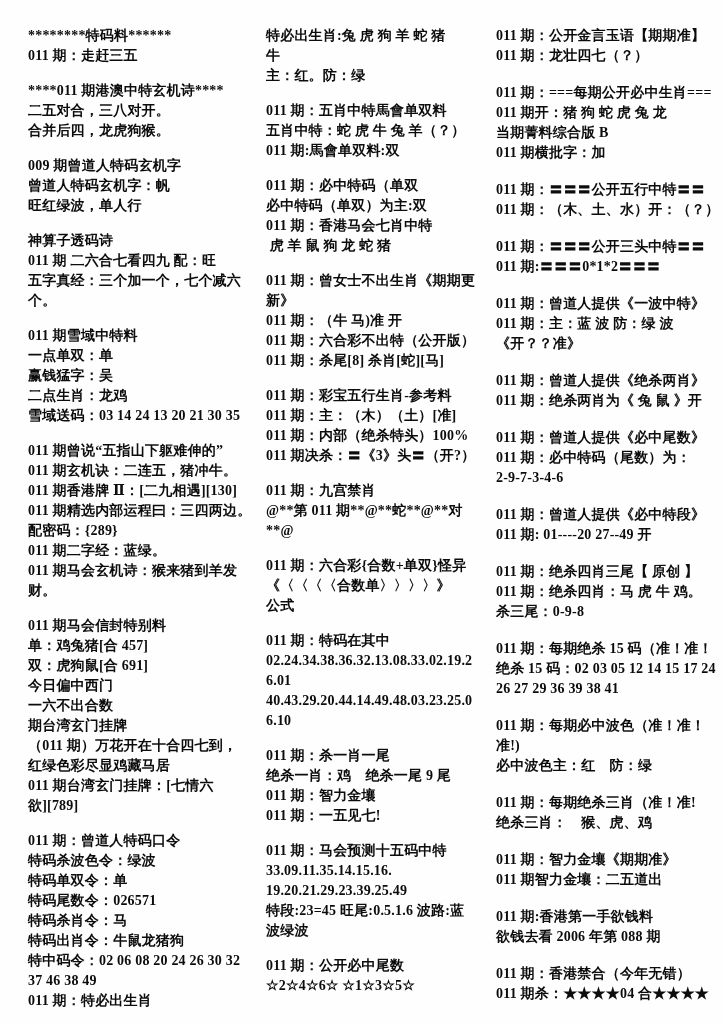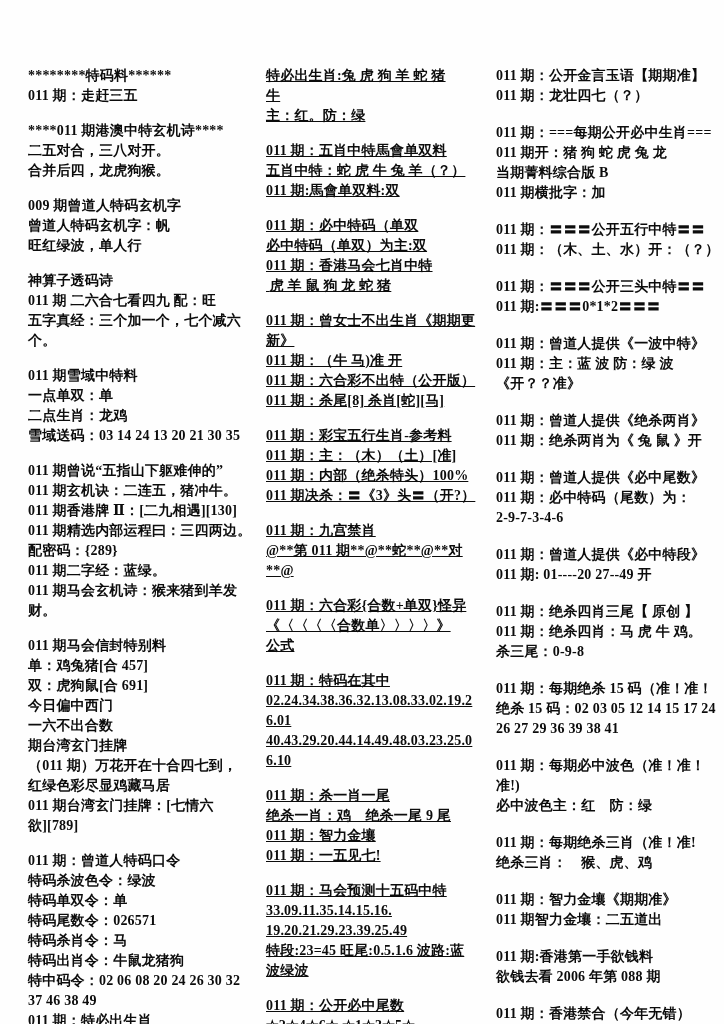--- a/index.html
+++ b/index.html
@@ -9,23 +9,23 @@
     font-family:"Liberation Serif","DejaVu Serif",serif;
     font-weight:bold;
   }
   .page{
     display:flex;
     box-sizing:border-box;
     padding:26px 10px 0 28px;
     gap:12px;
     width:724px;height:1024px;
   }
-  .col{flex:none;margin-top:40px;}
+  .col{flex:none;}
   .col-0{width:226px;}
-  .col-1{width:218px;text-decoration:underline;}
+  .col-1{width:218px;}
   .col-2{width:230px;}
   .block{margin-bottom:15px;}
   .col-2 .block{margin-bottom:17px;}
   .line{
     font-size:14px;
     line-height:20px;
     white-space:pre-wrap;
     word-break:break-all;
     letter-spacing:0.2px;
   }
@@ -51,20 +51,21 @@
       </div>
       <div class="block">
         <div class="line">神算子透码诗</div>
         <div class="line">011 期 二六合七看四九 配：旺</div>
         <div class="line">五字真经：三个加一个，七个减六</div>
         <div class="line">个。</div>
       </div>
       <div class="block">
         <div class="line">011 期雪域中特料</div>
         <div class="line">一点单双：单</div>
+        <div class="line">赢钱猛字：吴</div>
         <div class="line">二点生肖：龙鸡</div>
         <div class="line">雪域送码：03 14 24 13 20 21 30 35</div>
       </div>
       <div class="block">
         <div class="line">011 期曾说“五指山下躯难伸的”</div>
         <div class="line">011 期玄机诀：二连五，猪冲牛。</div>
         <div class="line">011 期香港牌 Ⅱ：[二九相遇][130]</div>
         <div class="line">011 期精选内部运程曰：三四两边。</div>
         <div class="line">配密码：{289}</div>
         <div class="line">011 期二字经：蓝绿。</div>

